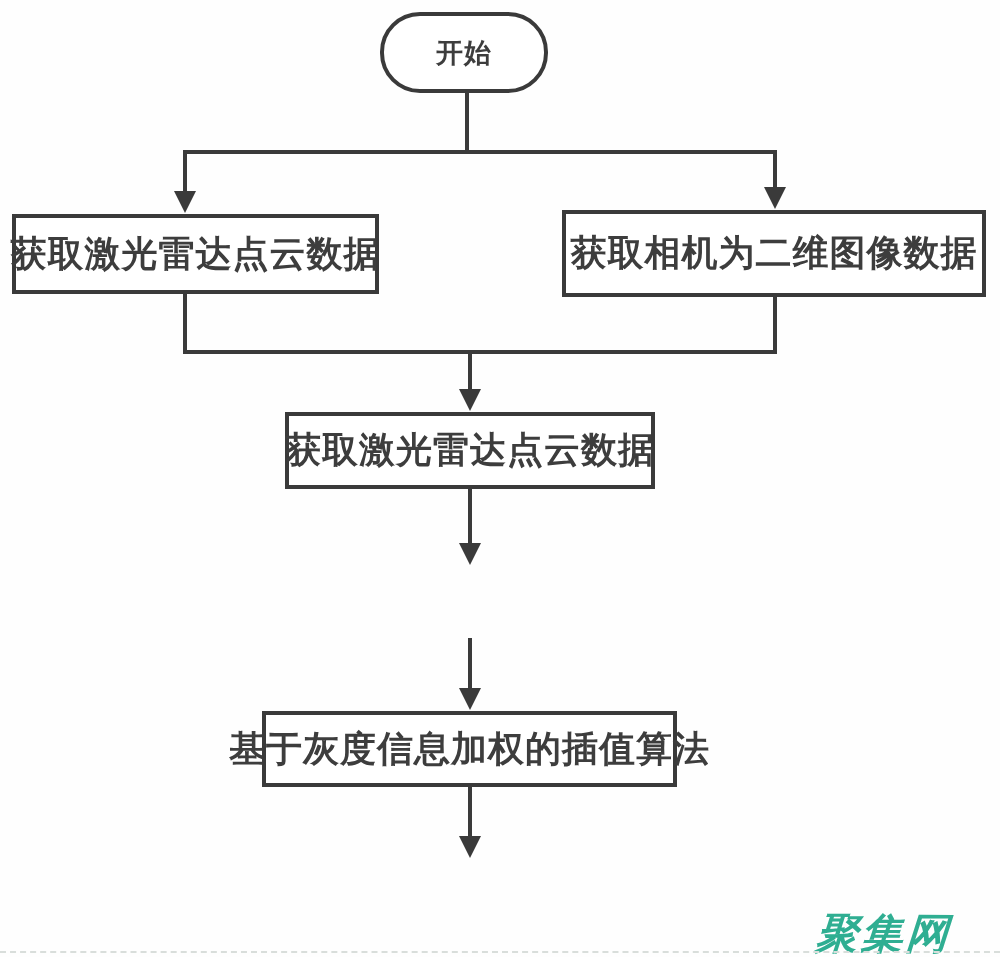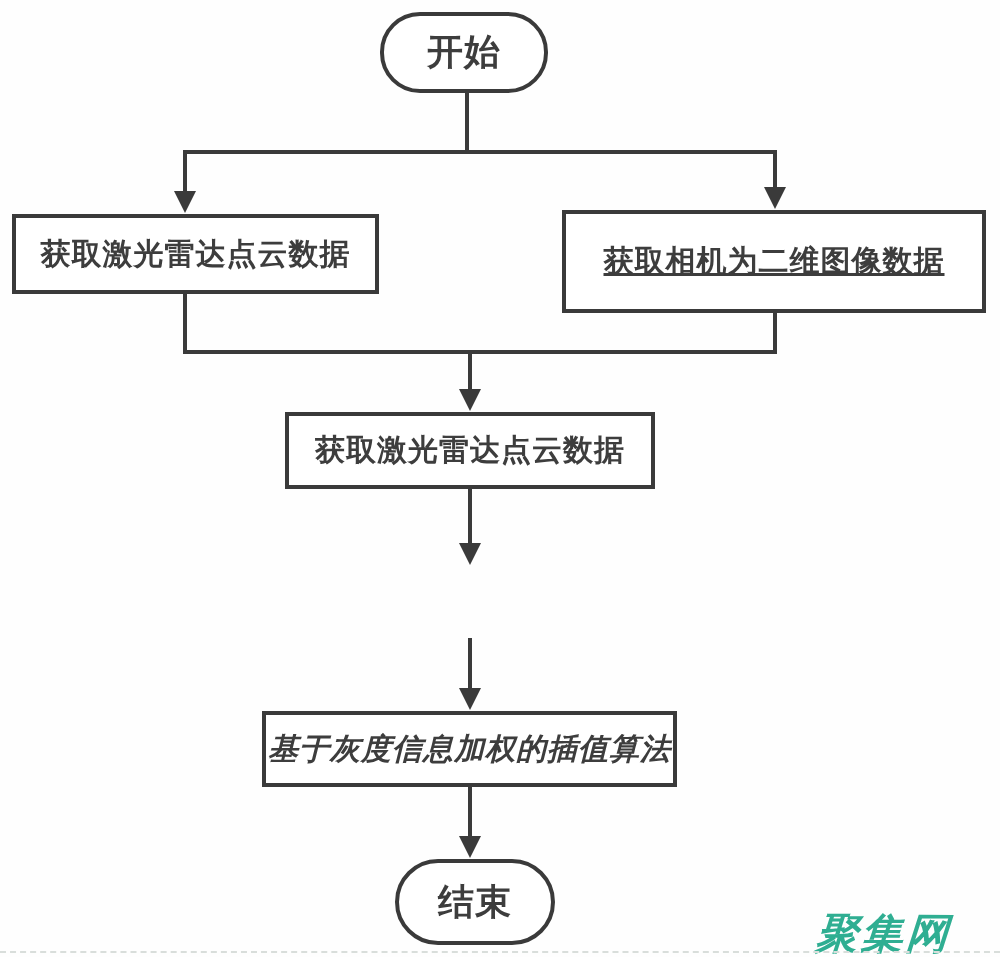--- a/index.html
+++ b/index.html
@@ -30,31 +30,31 @@
     justify-content: center;
     background: #ffffff;
     border: 4px solid #3a3a3a;
     color: #3d3d3d;
     font-weight: bold;
     text-align: center;
     letter-spacing: 1px;
     white-space: nowrap;
   }
   .terminal {
-    font-size: 36px;
+    font-size: 27px;
   }
   .process {
-    font-size: 30px;
+    font-size: 36px;
   }
   .node-start   { left: 380px; top: 12px;  width: 168px; height: 81px; border-radius: 40px; }
   .node-lidar   { left: 12px;  top: 214px; width: 367px; height: 80px; }
-  .node-camera  { left: 562px; top: 210px; width: 424px; height: 103px; text-decoration: underline; }
+  .node-camera  { left: 562px; top: 210px; width: 424px; height: 87px; }
   .node-fusion  { left: 285px; top: 412px; width: 370px; height: 77px; }
   .node-region  { left: 235px; top: 566px; width: 468px; height: 72px; }
-  .node-interp  { left: 262px; top: 711px; width: 415px; height: 76px; font-style: italic; }
+  .node-interp  { left: 262px; top: 711px; width: 415px; height: 76px; }
   .node-end     { left: 395px; top: 859px; width: 160px; height: 86px; border-radius: 43px; }
 
   .watermark {
     position: absolute;
     left: 816px;
     top: 906px;
     font-size: 42px;
     font-weight: bold;
     font-style: italic;
     letter-spacing: 3px;
@@ -118,21 +118,18 @@
 
   <div class="node process node-fusion">
     <span>获取激光雷达点云数据</span>
   </div>
 
 
   <div class="node process node-interp">
     <span>基于灰度信息加权的插值算法</span>
   </div>
 
-  <div class="node terminal node-end">
-    <span>结束</span>
-  </div>
 
   <div class="watermark">聚集网</div>
 
   <div class="bottom-dashes"></div>
 
 </div>
 
 </body></html>

